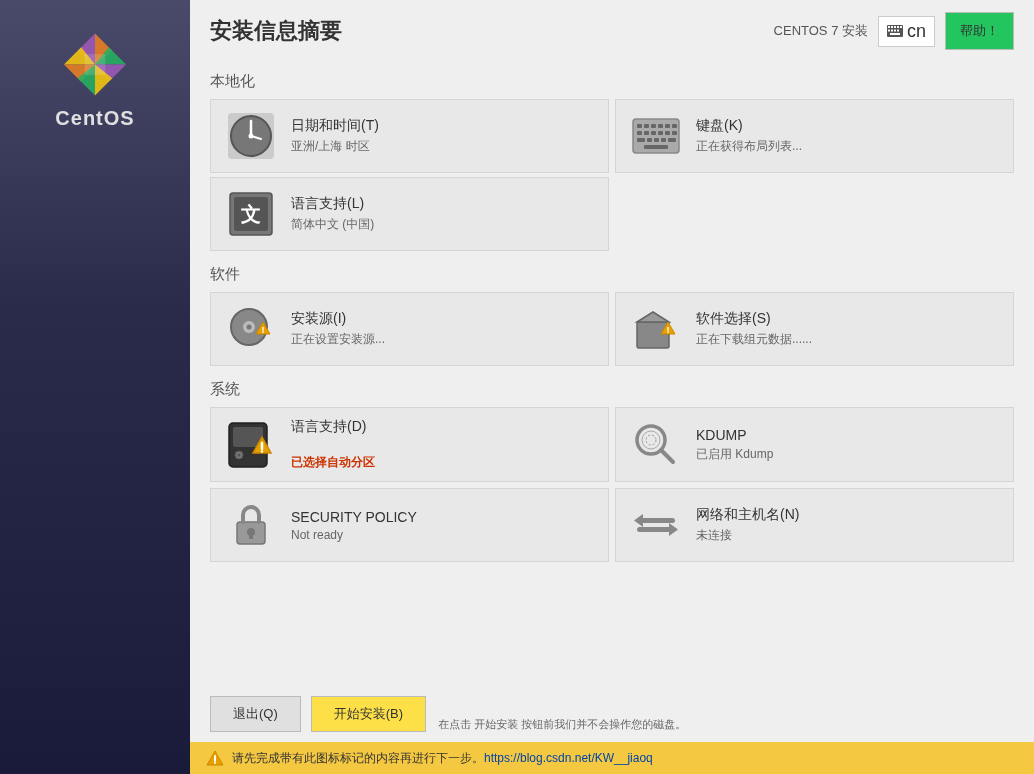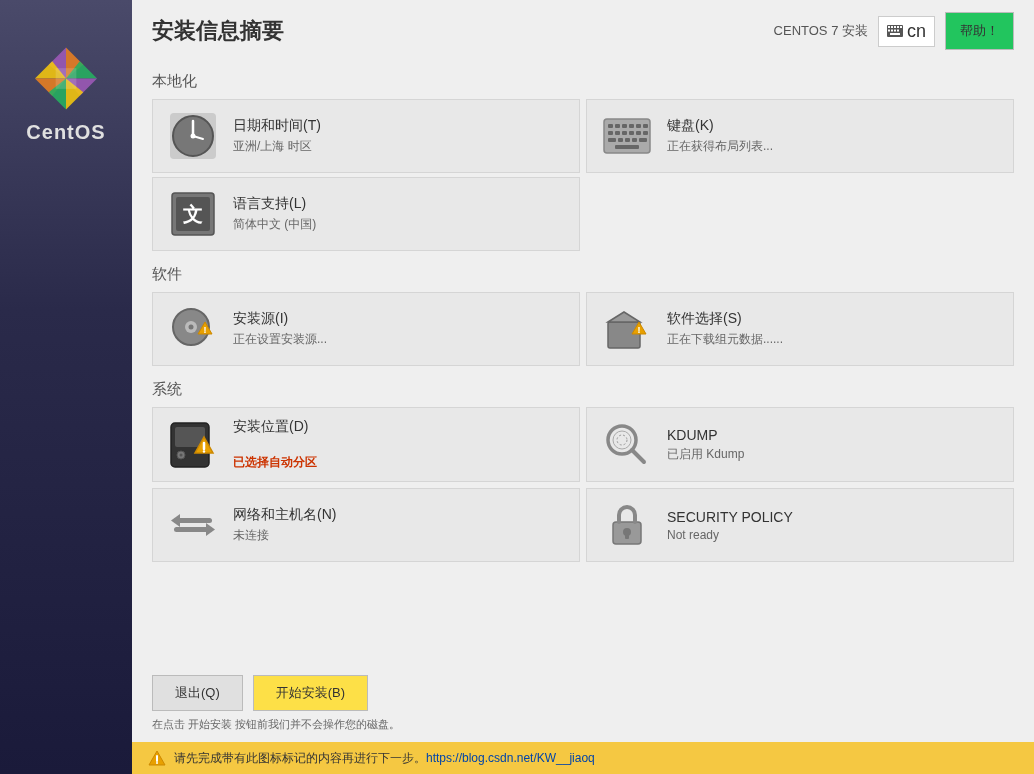--- a/index.html
+++ b/index.html
@@ -7,27 +7,27 @@
       width: 1034px;
       height: 774px;
       font-family: "WenQuanYi Micro Hei", "Microsoft YaHei", "SimHei", sans-serif;
       background: #f0f0f0;
       overflow: hidden;
       display: flex;
     }
 
     
     .sidebar {
-      width: 132px;
+      width: 190px;
       height: 774px;
       background: linear-gradient(180deg, #4a4a6a 0%, #2a2a4a 40%, #1a1a3a 100%);
       display: flex;
       flex-direction: column;
       align-items: center;
-      padding-top: 44px;
+      padding-top: 30px;
       flex-shrink: 0;
     }
     .centos-logo {
       width: 100px;
       height: 100px;
       display: flex;
       flex-direction: column;
       align-items: center;
       justify-content: center;
     }
@@ -154,23 +154,23 @@
       font-size: 12px;
       color: #cc3300;
       margin-top: 18px;
       font-weight: bold;
     }
 
     
     .footer-area {
       padding: 10px 20px;
       display: flex;
-      flex-direction: column;
-      align-items: flex-start;
-      gap: 6px;
+      flex-direction: row;
+      align-items: flex-end;
+      gap: 12px;
     }
     .footer-buttons {
       display: flex;
       gap: 10px;
     }
     .footer-note {
       font-size: 11px;
       color: #666;
     }
     .btn-quit {
@@ -384,21 +384,21 @@
             <rect x="8" y="8" width="30" height="20" rx="2" fill="#555"></rect>
             <circle cx="14" cy="36" r="4" fill="#777" stroke="#555" stroke-width="1"></circle>
             <circle cx="14" cy="36" r="1.5" fill="#555"></circle>
 
             <polygon points="28,34 46,34 37,18" fill="#e8a000" stroke="#cc8800" stroke-width="1.5"></polygon>
             <line x1="37" y1="24" x2="37" y2="30" stroke="white" stroke-width="2.5" stroke-linecap="round"></line>
             <circle cx="37" cy="32.5" r="1.2" fill="white"></circle>
           </svg>
         </div>
         <div class="card-text">
-          <span class="card-title">安装位置(D)</span>
+          <span class="card-title">语言支持(D)</span>
           <span class="card-subtitle-red">已选择自动分区</span>
         </div>
       </div>
 
       <div class="card">
         <div class="card-icon">
           <svg width="50" height="50" viewBox="0 0 50 50">
 
             <circle cx="20" cy="20" r="14" fill="none" stroke="#888" stroke-width="3.5"></circle>
             <circle cx="20" cy="20" r="9" fill="none" stroke="#aaa" stroke-width="1"></circle>
@@ -409,45 +409,45 @@
         <div class="card-text">
           <span class="card-title">KDUMP</span>
           <span class="card-subtitle">已启用 Kdump</span>
         </div>
       </div>
 
       <div class="card">
         <div class="card-icon">
           <svg width="50" height="50" viewBox="0 0 50 50">
 
+            <rect x="11" y="22" width="28" height="22" rx="3" fill="#999" stroke="#777" stroke-width="1.5"></rect>
+            <path d="M17 22 v-7 a8 8 0 0 1 16 0 v7" fill="none" stroke="#888" stroke-width="4" stroke-linecap="round"></path>
+            <circle cx="25" cy="32" r="4" fill="#777"></circle>
+            <rect x="23" y="33" width="4" height="6" rx="1" fill="#777"></rect>
+          </svg>
+        </div>
+        <div class="card-text">
+          <span class="card-title">SECURITY POLICY</span>
+          <span class="card-subtitle">Not ready</span>
+        </div>
+      </div>
+
+      <div class="card">
+        <div class="card-icon">
+          <svg width="50" height="50" viewBox="0 0 50 50">
+
             <rect x="6" y="18" width="38" height="5" rx="2.5" fill="#888"></rect>
             <polygon points="3,20.5 12,14 12,27" fill="#888"></polygon>
             <rect x="6" y="27" width="38" height="5" rx="2.5" fill="#888"></rect>
             <polygon points="47,29.5 38,23 38,36" fill="#888"></polygon>
           </svg>
         </div>
         <div class="card-text">
           <span class="card-title">网络和主机名(N)</span>
           <span class="card-subtitle">未连接</span>
-        </div>
-      </div>
-
-      <div class="card">
-        <div class="card-icon">
-          <svg width="50" height="50" viewBox="0 0 50 50">
-
-            <rect x="11" y="22" width="28" height="22" rx="3" fill="#999" stroke="#777" stroke-width="1.5"></rect>
-            <path d="M17 22 v-7 a8 8 0 0 1 16 0 v7" fill="none" stroke="#888" stroke-width="4" stroke-linecap="round"></path>
-            <circle cx="25" cy="32" r="4" fill="#777"></circle>
-            <rect x="23" y="33" width="4" height="6" rx="1" fill="#777"></rect>
-          </svg>
-        </div>
-        <div class="card-text">
-          <span class="card-title">SECURITY POLICY</span>
-          <span class="card-subtitle">Not ready</span>
         </div>
       </div>
     </div>
   </div>
 
   <div class="footer-area">
     <div class="footer-buttons">
       <button class="btn-quit">退出(Q)</button>
       <button class="btn-start">开始安装(B)</button>
     </div>

